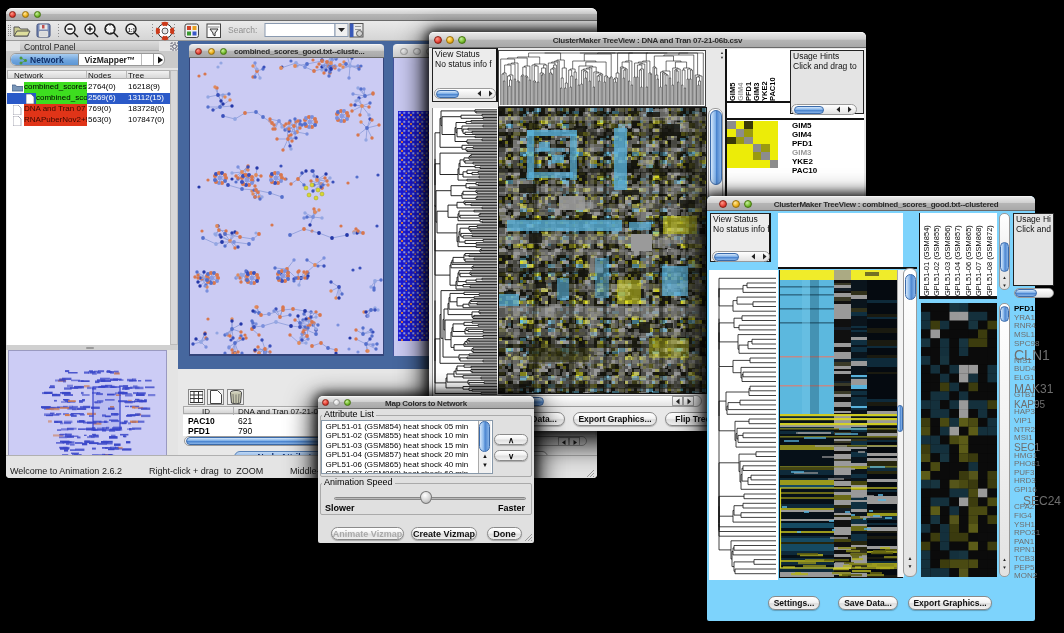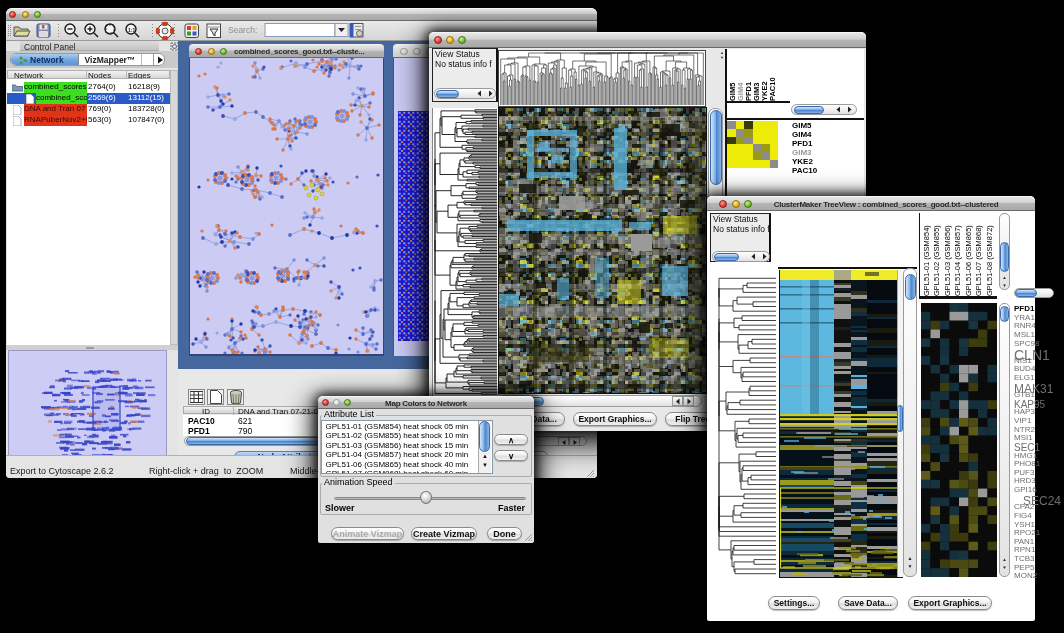--- a/index.html
+++ b/index.html
@@ -118,21 +118,21 @@
 <div class="abs" style="left:142px;top:0;width:13px;height:13px;border-left:1px solid #999">
             <svg width="12" height="12">
               <path d="M4 2.5 L9 6 L4 9.5 Z" fill="#111"></path>
             </svg>
           </div>
 </div>
       </div>
 <div class="abs" style="left:1px;top:29px;width:163px;height:9px;background:linear-gradient(#f2f2f2,#d8d8d8);border:1px solid #b0b0b0;font-size:8px;color:#111">
 <span class="abs" style="left:6px;top:0">Network</span>
         <span class="abs" style="left:80px;top:0">Nodes</span>
-        <span class="abs" style="left:120px;top:0">Edges</span>
+        <span class="abs" style="left:120px;top:0">Tree</span>
 <i class="abs" style="left:78px;top:0;width:1px;height:9px;background:#b8b8b8"></i>
         <i class="abs" style="left:118px;top:0;width:1px;height:9px;background:#b8b8b8"></i>
       </div>
 <div class="abs" style="left:1px;top:38px;width:163px;height:266px;background:#fff;font-size:8px;color:#000">
 <div class="abs" style="left:0;top:3px;width:163px;height:11px">
           <svg class="abs" style="left:5px;top:1px" width="11" height="9">
             <path d="M0 8 V2 h3.5 l1 1.5 H11 V8 Z" fill="#7a96b8" stroke="#44608a" stroke-width=".8"></path>
           </svg>
           <span class="abs" style="left:17px;top:0;background:#3ddd1f;width:63px;height:11px;overflow:hidden">combined_scores_</span>
           <span class="abs" style="left:81px;top:0">2764(0)</span>
@@ -1577,34 +1577,35 @@
       </div>
 <div class="arrbox" style="left:391px;top:67.5px;width:11px;height:9.5px">
         <svg width="10" height="9">
           <path d="M3.5 2 L7 4.5 L3.5 7 Z" fill="#222"></path>
         </svg>
       </div>
 </div>
 <div class="abs" style="left:228px;top:443px;width:142px;height:12px;border:1px solid #5580b8;border-radius:7px;background:linear-gradient(#c0d8f4,#8ab4e8 50%,#679ddd);font-size:8.5px;font-weight:bold;color:#0a2a6a;text-align:center;line-height:11px">Node Attribute Browser</div>
 <div class="btn" style="left:516px;top:443px;width:26px;height:12px;line-height:11px">r</div>
 <div class="abs" style="left:0;top:447px;width:591px;height:23px;background:#e4e4e4;border-top:1px solid #b0b0b0;font-size:9px;color:#1a1a1a;border-radius:0 0 4px 4px">
-      <span class="abs" style="left:4px;top:10px">Export to Cytoscape 2.6.2</span>
+      <span class="abs" style="left:4px;top:10px">Welcome to Animation 2.6.2</span>
       <span class="abs" style="left:143px;top:10px">Right-click + drag&nbsp; to&nbsp; ZOOM</span>
       <span class="abs" style="left:284px;top:10px">Middle-click</span>
       <svg class="abs" style="left:580px;top:13px" width="9" height="9">
         <g stroke="#9a9a9a" stroke-width="1">
           <line x1="8" y1="1" x2="1" y2="8"></line>
           <line x1="8" y1="4" x2="4" y2="8"></line>
           <line x1="8" y1="7" x2="7" y2="8"></line>
         </g>
       </svg>
     </div>
 </div>
 <div class="win" style="left:429px;top:32px;width:437px;height:399px;background:#e8e8e8;border-radius:5px 5px 2px 2px">
 <div class="tbar" style="height:16px;border-radius:5px 5px 0 0"></div>
+<div class="ttext" style="top:4px">ClusterMaker TreeView : DNA and Tran 07-21-06b.csv</div>
 <span class="tl r" style="left:5px;top:4px;width:8px;height:8px"></span>
     <span class="tl y" style="left:17px;top:4px;width:8px;height:8px"></span>
     <span class="tl g" style="left:29px;top:4px;width:8px;height:8px"></span>
 <div class="panel" style="left:3px;top:16px;width:66px;height:54px">View Status<br>No status info f</div>
 <div class="sbt" style="left:5px;top:56px;width:62px;height:11px"></div>
     <div class="sbh" style="left:7px;top:57.5px;width:23px;height:8px"></div>
 <svg class="abs" style="left:47px;top:58px" width="20" height="8">
       <path d="M5 0.5 L1.5 3.5 L5 6.5 Z" fill="#222"></path>
       <path d="M13 0.5 L16.5 3.5 L13 6.5 Z" fill="#222"></path>
     </svg>
@@ -2004,20 +2005,21 @@
 <div class="sbhv" style="left:280.5px;top:78px;width:12px;height:75px"></div>
 <div class="abs" style="left:296px;top:17px;width:139px;height:163px;background:#fff"></div>
 <div class="abs" style="left:296px;top:17px;width:1.5px;height:163px;background:#111"></div>
 <div class="vlab" style="left:307.7px;top:60px;font-weight:bold;font-size:7.5px;color:#000">GIM5</div>
 <div class="vlab" style="left:315.8px;top:60px;font-weight:bold;font-size:7.5px;color:#999">GIM4</div>
 <div class="vlab" style="left:323.8px;top:60px;font-weight:bold;font-size:7.5px;color:#000">PFD1</div>
 <div class="vlab" style="left:331.8px;top:60px;font-weight:bold;font-size:7.5px;color:#000">GIM3</div>
 <div class="vlab" style="left:339.9px;top:60px;font-weight:bold;font-size:7.5px;color:#000">YKE2</div>
 <div class="vlab" style="left:347.9px;top:60px;font-weight:bold;font-size:7.5px;color:#000">PAC10</div>
 <div class="abs" style="left:297px;top:68.5px;width:64px;height:2px;background:#111"></div>
+<div class="gpanel" style="left:361px;top:18px;width:74px;height:64px">Usage Hints<br>Click and drag to</div>
 <div class="sbt" style="left:362px;top:72px;width:66px;height:11px"></div>
     <div class="sbh" style="left:365px;top:73.5px;width:30px;height:8px"></div>
 <svg class="abs" style="left:406px;top:74px" width="20" height="8">
       <path d="M5 0.5 L1.5 3.5 L5 6.5 Z" fill="#222"></path>
       <path d="M13 0.5 L16.5 3.5 L13 6.5 Z" fill="#222"></path>
     </svg>
 <div class="abs" style="left:297px;top:85.5px;width:138px;height:2px;background:#111"></div>
 <div class="abs" style="left:297.5px;top:89px;width:51px;height:47px">
 <svg width="51" height="47" viewBox="0 0 51 47" shape-rendering="crispEdges">
         <rect x="0.0" y="0.0" width="8.5" height="7.8" fill="#8c8c8c"></rect>
@@ -2074,21 +2076,21 @@
 <div class="arrbox" style="left:254px;top:364px;width:11px;height:10px">
       <svg width="10" height="9">
         <path d="M3.5 1.5 L7 4.5 L3.5 7.5 Z" fill="#222"></path>
       </svg>
     </div>
 <div class="btn" style="left:8px;top:380px;width:56px;height:14px;line-height:13px">Settings...</div>
 <div class="btn" style="left:72px;top:380px;width:64px;height:14px;line-height:13px">Save Data...</div>
 <div class="btn" style="left:144px;top:380px;width:84px;height:14px;line-height:13px">Export Graphics...</div>
 <div class="btn" style="left:236px;top:380px;width:84px;height:14px;line-height:13px">Flip Tree Nodes</div>
 </div>
-<div class="win" style="left:707px;top:196px;width:328px;height:425px;background:#ffffff;border-radius:5px 5px 2px 2px">
+<div class="win" style="left:707px;top:196px;width:328px;height:425px;background:#7dd3fc;border-radius:5px 5px 2px 2px">
 <div class="tbar" style="height:15px;border-radius:5px 5px 0 0"></div>
 <div class="ttext" style="top:3.5px;padding-left:30px">ClusterMaker TreeView : combined_scores_good.txt--clustered</div>
 <span class="tl r" style="left:12px;top:4px;width:8px;height:8px"></span>
     <span class="tl y" style="left:24.5px;top:4px;width:8px;height:8px"></span>
     <span class="tl g" style="left:37px;top:4px;width:8px;height:8px"></span>
 <div class="panel" style="left:3px;top:17px;width:61px;height:49px">View Status<br>No status info f</div>
 <div class="sbt" style="left:5px;top:55px;width:58px;height:11px"></div>
     <div class="sbh" style="left:7px;top:56.5px;width:25px;height:8px"></div>
 <svg class="abs" style="left:43px;top:57px" width="20" height="8">
       <path d="M5 0.5 L1.5 3.5 L5 6.5 Z" fill="#222"></path>
@@ -2592,20 +2594,21 @@
 <div class="vlab" style="left:234.1px;top:91px;font-size:7.5px;color:#000">GPL51-02 (GSM855)</div>
 <div class="vlab" style="left:244.6px;top:91px;font-size:7.5px;color:#000">GPL51-03 (GSM856)</div>
 <div class="vlab" style="left:255.2px;top:91px;font-size:7.5px;color:#000">GPL51-04 (GSM857)</div>
 <div class="vlab" style="left:265.7px;top:91px;font-size:7.5px;color:#000">GPL51-06 (GSM865)</div>
 <div class="vlab" style="left:276.2px;top:91px;font-size:7.5px;color:#000">GPL51-07 (GSM868)</div>
 <div class="vlab" style="left:286.8px;top:91px;font-size:7.5px;color:#000">GPL51-08 (GSM872)</div>
 <div class="abs" style="left:212px;top:100px;width:78px;height:3px;background:#111"></div>
 <div class="sbt" style="left:292px;top:17px;width:11px;height:77px;border-radius:5px"></div>
 <div class="sbhv" style="left:293px;top:46px;width:9px;height:30px"></div>
 <div class="abs" style="left:293.5px;top:78px;width:8px;height:16px;font-size:4.5px;color:#222;text-align:center;line-height:1.7">▲<br>▼</div>
+<div class="gpanel" style="left:306px;top:17px;width:41px;height:73px;overflow:hidden">Usage Hi<br>Click and</div>
 <div class="sbt" style="left:307px;top:92px;width:40px;height:10px"></div>
     <div class="sbh" style="left:308px;top:93px;width:22px;height:8px"></div>
 <div class="abs" style="left:214px;top:107px;width:76px;height:274px">
 <svg width="76" height="274" viewBox="0 0 76 274">
         <rect x="0" y="0" width="76" height="274" fill="#0a0a0a"></rect>
         <rect x="0.0" y="0.0" width="9.5" height="8.9" fill="#0b0b0b"></rect>
         <rect x="9.5" y="0.0" width="9.5" height="8.9" fill="#0b0b0b"></rect>
         <rect x="19.0" y="0.0" width="9.5" height="8.9" fill="#0b0b0b"></rect>
         <rect x="28.5" y="0.0" width="9.5" height="8.9" fill="#17343f"></rect>
         <rect x="38.0" y="0.0" width="9.5" height="8.9" fill="#14303c"></rect>

